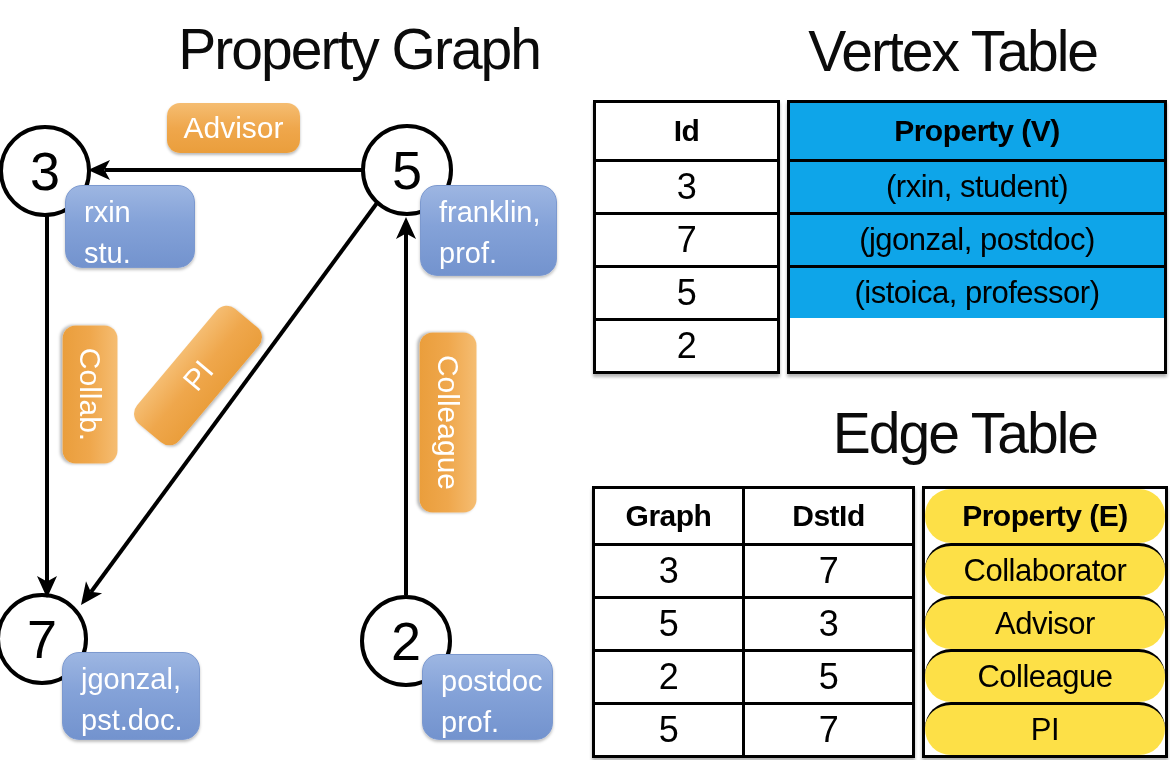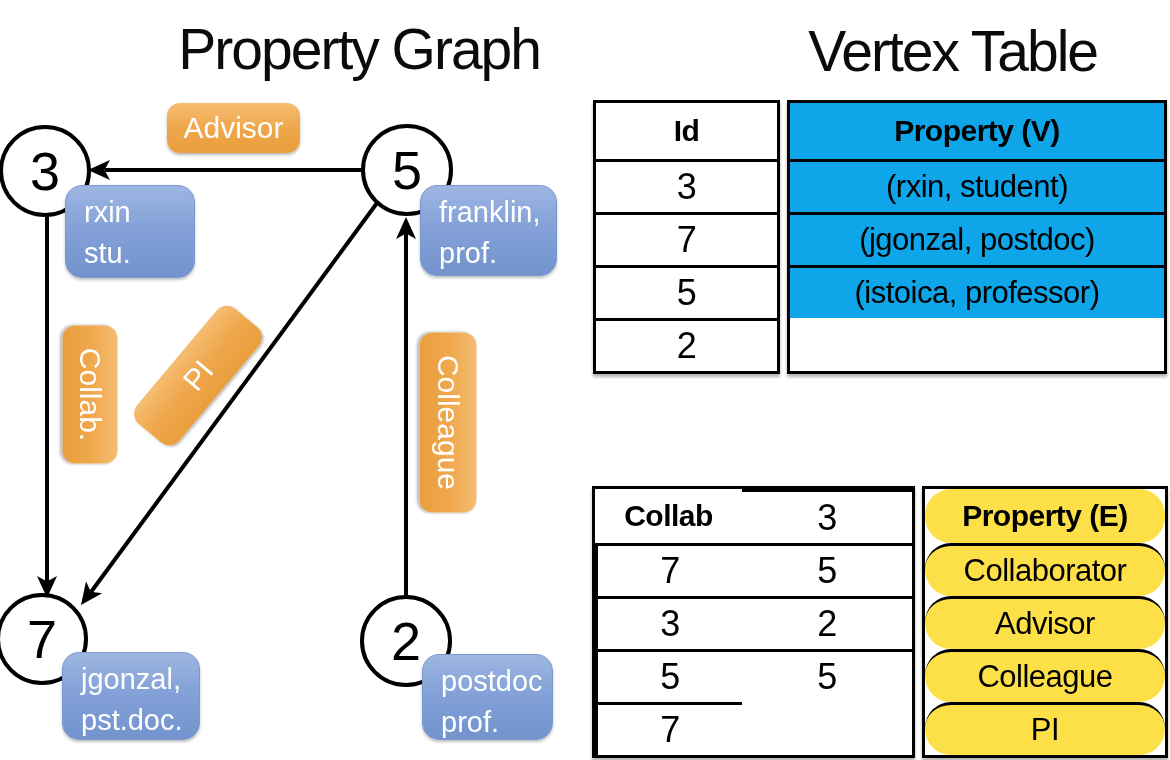--- a/index.html
+++ b/index.html
@@ -83,21 +83,21 @@
       <path d="M406,595 L406,233"></path>
     </g>
     <g fill="#000" stroke="none">
       <path d="M0,0 L22,-10 L16.5,0 L22,10 Z" transform="translate(88,170)"></path>
       <path d="M0,0 L22,-10 L16.5,0 L22,10 Z" transform="translate(47,598) rotate(-90)"></path>
       <path d="M0,0 L22,-10 L16.5,0 L22,10 Z" transform="translate(81,605) rotate(-53.6)"></path>
       <path d="M0,0 L22,-10 L16.5,0 L22,10 Z" transform="translate(406,217) rotate(90)"></path>
     </g>
   </svg>
 
-  <div class="abs vbox" style="left:65px;top:185px;width:130px;height:93px;">
+  <div class="abs vbox" style="left:65px;top:185px;width:130px;height:83px;">
     <div>rxin</div>
     <div>stu.</div>
   </div>
   <div class="abs vbox" style="left:420px;top:185px;width:137px;height:91px;">
     <div>franklin,</div>
     <div>prof.</div>
   </div>
   <div class="abs vbox" style="left:62px;top:652px;width:138px;height:88px;">
     <div>jgonzal,</div>
     <div>pst.doc.</div>
@@ -130,23 +130,25 @@
     <div class="cell idv rule">2</div>
   </div>
 
   <div class="abs panel" style="left:787px;top:100px;width:380px;grid-template-rows:56px 53px 53px 53px 53px;">
     <div class="cell hdr bluebg">Property (V)</div>
     <div class="cell txt rule bluebg">(rxin, student)</div>
     <div class="cell txt rule bluebg">(jgonzal, postdoc)</div>
     <div class="cell txt rule bluebg">(istoica, professor)</div>
   </div>
 
+  <div class="abs big-title" style="left:585px;top:400px;width:512px;">Edge Table</div>
 
   <div class="abs panel" style="left:592px;top:486px;width:323px;grid-template-columns:147px 1fr;grid-template-rows:54px 53px 53px 53px 53px;">
-    <div class="cell hdr">Collab</div>
+    <div class="cell hdr">Graph</div>
+    <div class="cell hdr vline">DstId</div>
     <div class="cell idv rule">3</div>
     <div class="cell idv rule vline">7</div>
     <div class="cell idv rule">5</div>
     <div class="cell idv rule vline">3</div>
     <div class="cell idv rule">2</div>
     <div class="cell idv rule vline">5</div>
     <div class="cell idv rule">5</div>
     <div class="cell idv rule vline">7</div>
   </div>
 

